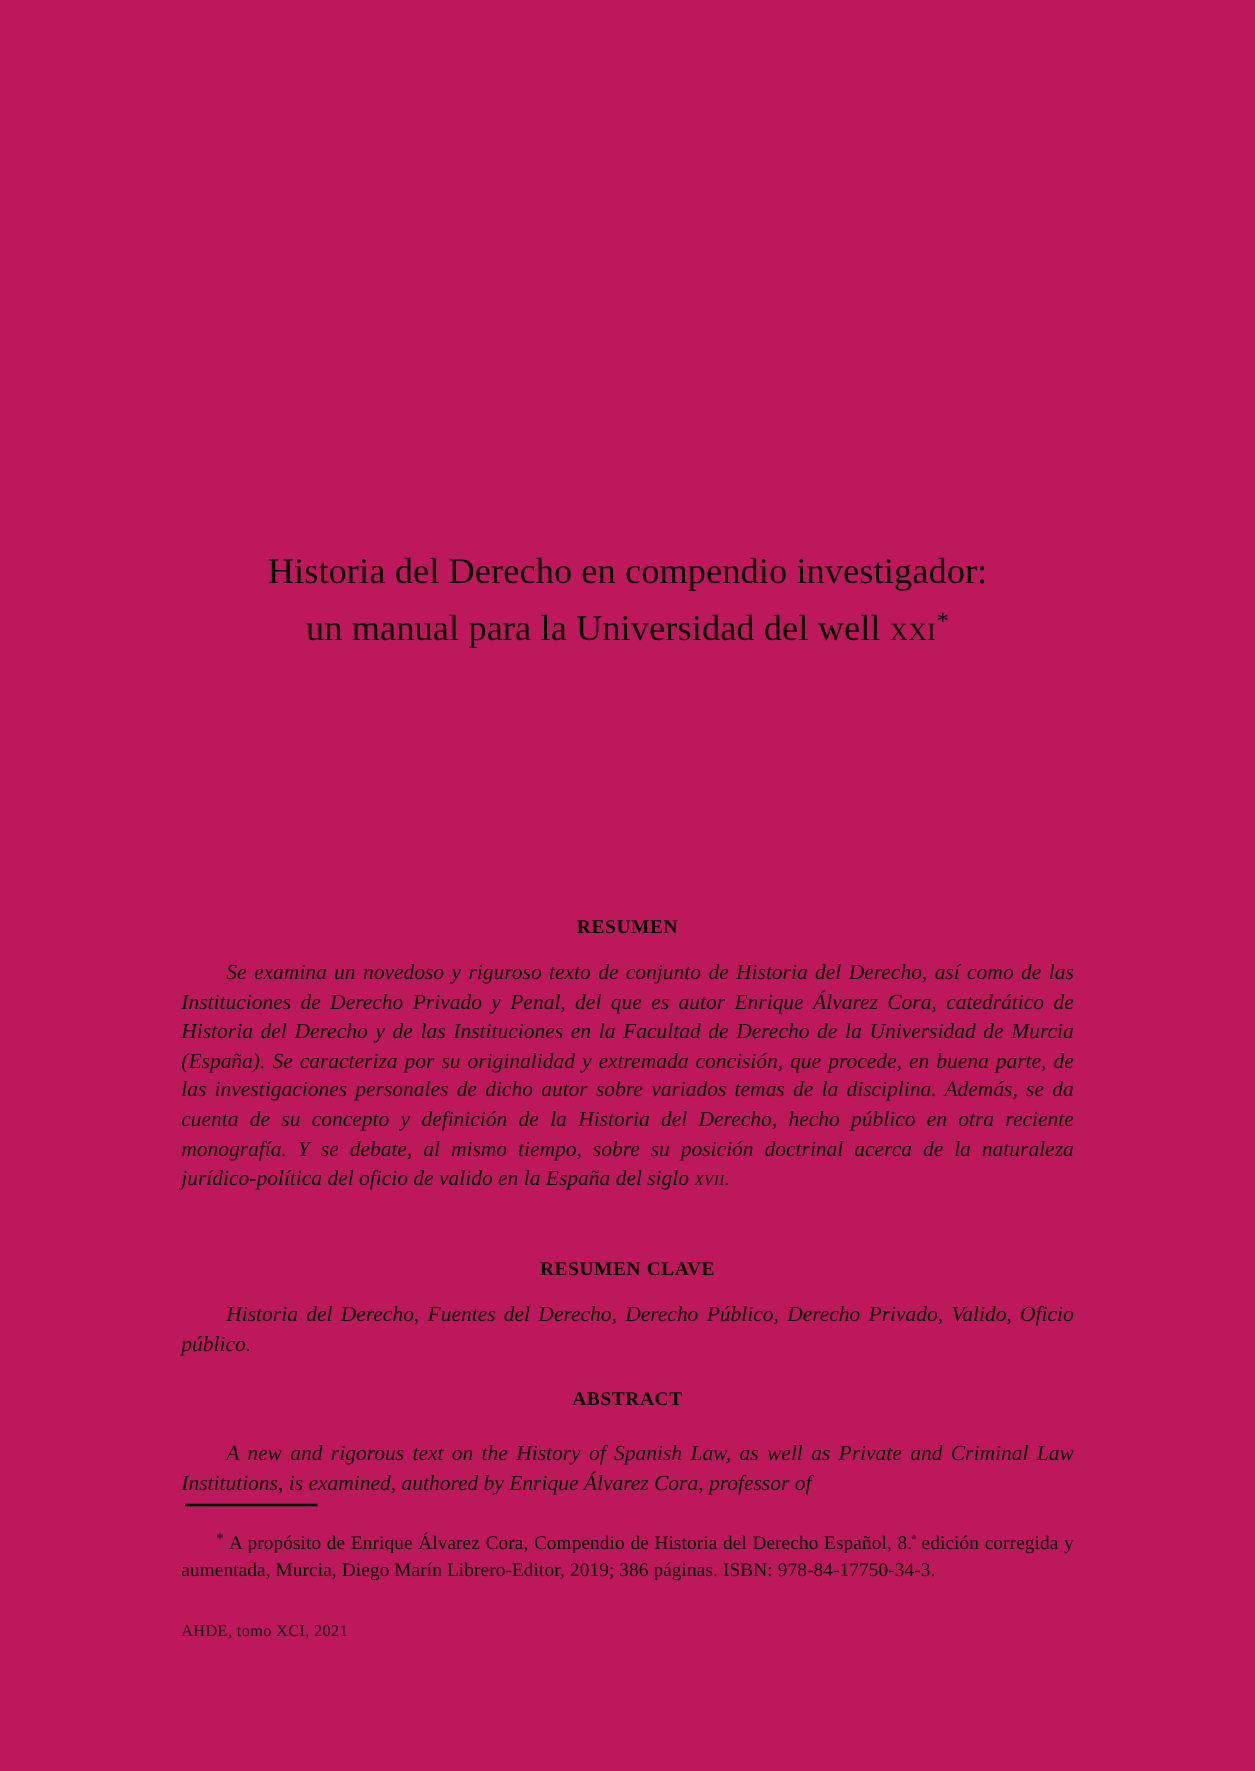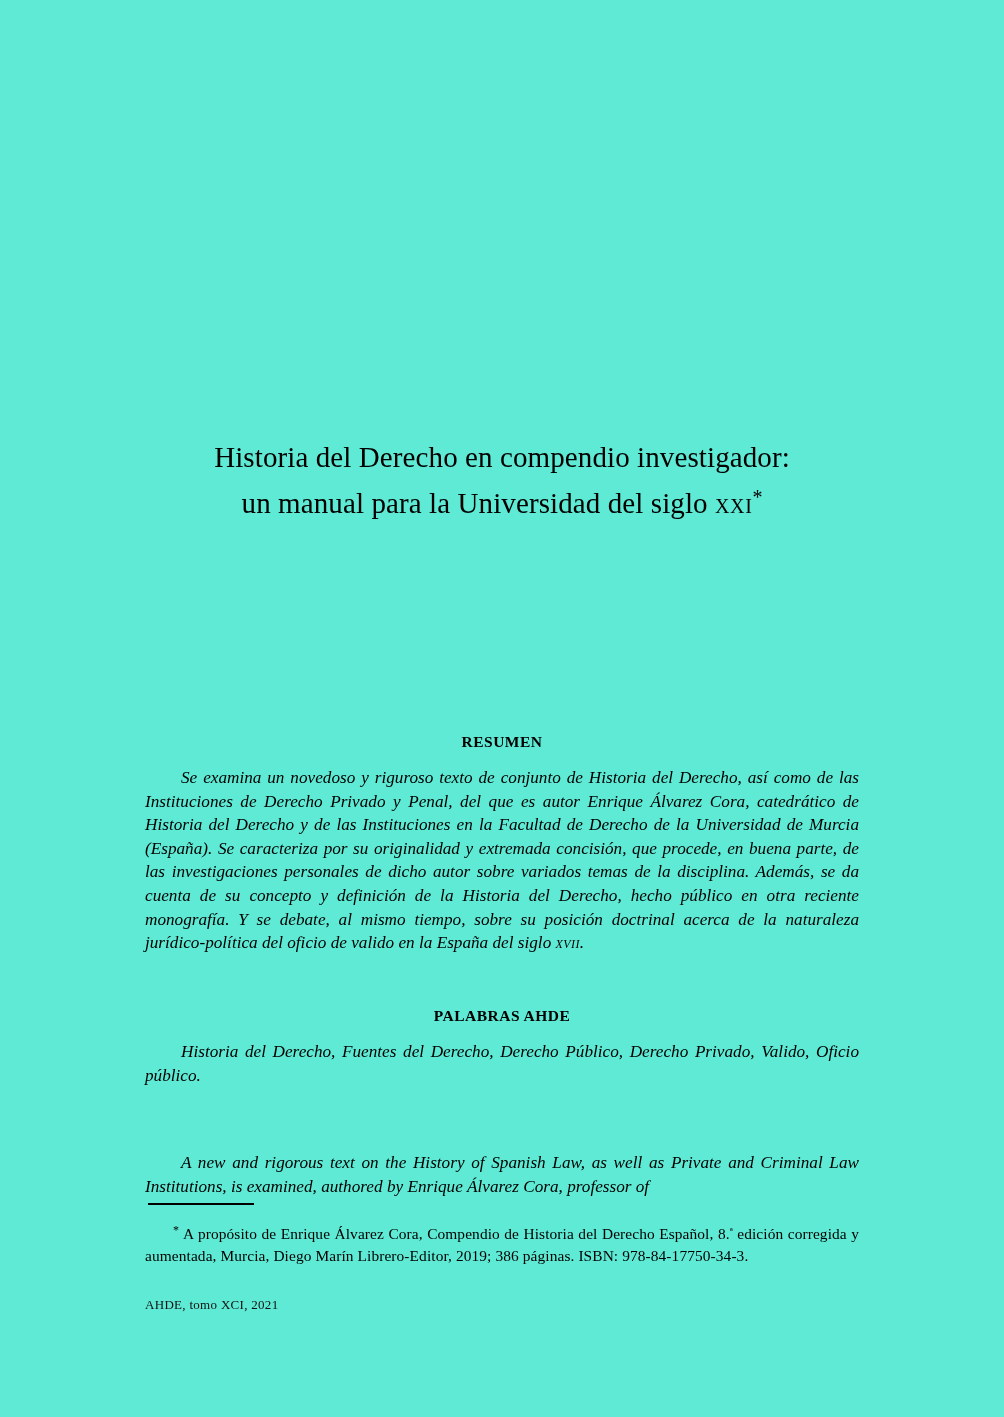--- a/index.html
+++ b/index.html
@@ -5,21 +5,21 @@
   html, body {
     margin: 0;
     padding: 0;
     background: #ffffff;
   }
 
   .page {
     position: relative;
     width: 1004px;
     height: 1417px;
-    background: #5eead4;
+    background: #be185d;
     margin: 0 auto;
     overflow: hidden;
     font-family: "Liberation Serif", "DejaVu Serif", serif;
     color: #000000;
   }
 
   
   .title-block {
     position: absolute;
     left: 145px;
@@ -142,30 +142,31 @@
     color: #111111;
   }
 </style>
 </head>
 <body>
 
 <div class="page">
 
   <div class="title-block">
     <div class="title-line">Historia del Derecho en compendio investigador:</div>
-    <div class="title-line"><span>un manual para la Universidad del siglo </span><span class="smallcaps">XXI</span><span class="asterisk">*</span></div>
+    <div class="title-line"><span>un manual para la Universidad del well </span><span class="smallcaps">XXI</span><span class="asterisk">*</span></div>
   </div>
 
 
   <div class="section-heading" id="heading-resumen">RESUMEN</div>
   <div class="body-italic" id="resumen-body"><span>Se examina un novedoso y riguroso texto de conjunto de Historia del Derecho, así como de las Instituciones de Derecho Privado y Penal, del que es autor Enrique Álvarez Cora, catedrático de Historia del Derecho y de las Instituciones en la Facultad de Derecho de la Universidad de Murcia (España). Se caracteriza por su originalidad y extremada concisión, que procede, en buena parte, de las investigaciones personales de dicho autor sobre variados temas de la disciplina. Además, se da cuenta de su concepto y definición de la Historia del Derecho, hecho público en otra reciente monografía. Y se debate, al mismo tiempo, sobre su posición doctrinal acerca de la naturaleza jurídico-política del oficio de valido en la España del siglo </span><span class="smallcaps">XVII</span><span>.</span></div>
 
-  <div class="section-heading" id="heading-keywords">PALABRAS AHDE</div>
+  <div class="section-heading" id="heading-keywords">RESUMEN CLAVE</div>
   <div class="body-italic" id="keywords-body">Historia del Derecho, Fuentes del Derecho, Derecho Público, Derecho Privado, Valido, Oficio público.</div>
 
+  <div class="section-heading" id="heading-abstract">ABSTRACT</div>
   <div class="body-italic" id="abstract-body">A new and rigorous text on the History of Spanish Law, as well as Private and Criminal Law Institutions, is examined, authored by Enrique Álvarez Cora, professor of</div>
 
   <div class="footnote-rule"></div>
   <div class="footnote"><span class="fn-marker">*</span><span>A propósito de Enrique Álvarez Cora, </span><span class="fn-italic">Compendio de Historia del Derecho Español</span><span>, 8.</span><span class="ordinal">ª</span><span> edición corregida y aumentada, Murcia, Diego Marín Librero-Editor, 2019; 386 páginas. ISBN: 978-84-17750-34-3.</span></div>
 
   <div class="page-footer">AHDE, tomo XCI, 2021</div>
 
 </div>
 
 </body></html>

